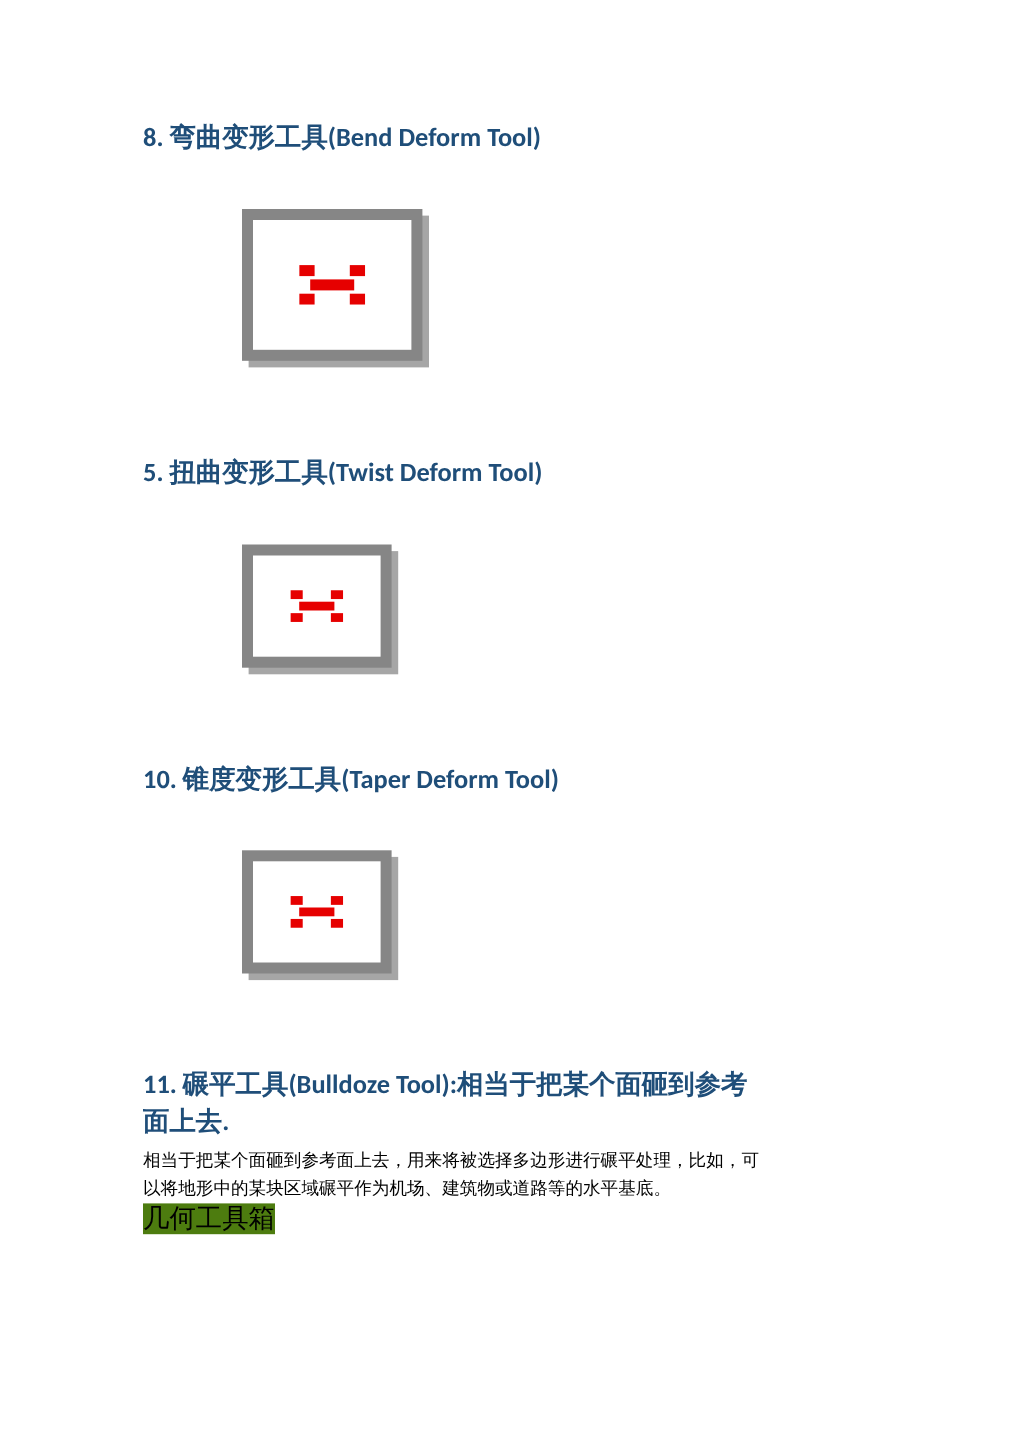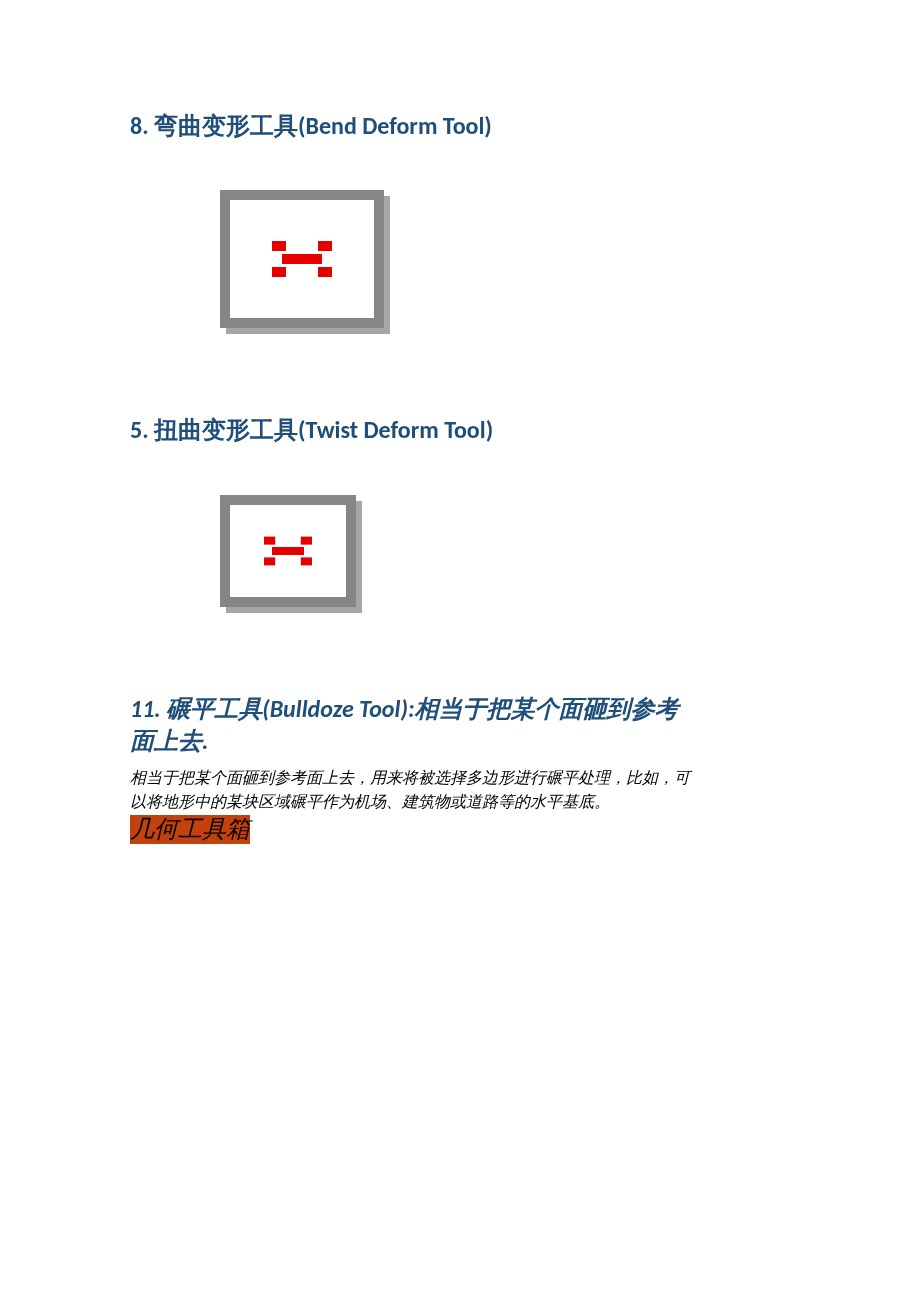--- a/index.html
+++ b/index.html
@@ -14,21 +14,21 @@
   }
   .heading {
     color: #1f4e79;
     font-size: 24px;
     font-weight: 700;
     line-height: 1.35;
     margin-bottom: 48px;
   }
   .heading-tight { margin-bottom: 8px; }
   .section { margin-bottom: 86px; }
-  .section-tight { margin-bottom: 40px; font-style: italic; }
+  .section-tight { margin-bottom: 40px; }
   
   .img-wrap {
     margin-left: 90px;
     display: flex;
   }
   .img-wrap.lg .img-box {
     width: 164px;
     height: 138px;
   }
   .img-wrap.md .img-box {
@@ -53,21 +53,21 @@
     transform: translate(-50%, -50%);
   }
   
   .body-text {
     color: #000000;
     font-size: 16px;
     line-height: 1.55;
   }
   .hl-green {
     display: inline-block;
-    background: #c2410c;
+    background: #4d7c0f;
     color: #000000;
     font-size: 24px;
     line-height: 1.2;
   }
 </style>
 </head>
 <body>
 
 <div class="page">
 
@@ -94,20 +94,34 @@
           <rect x="0" y="0" width="14" height="10" fill="#e60000"></rect>
           <rect x="46" y="0" width="14" height="10" fill="#e60000"></rect>
           <rect x="10" y="13" width="40" height="10" fill="#e60000"></rect>
           <rect x="0" y="26" width="14" height="10" fill="#e60000"></rect>
           <rect x="46" y="26" width="14" height="10" fill="#e60000"></rect>
         </svg>
       </div>
     </div>
   </div>
 
+  <div class="section">
+    <div class="heading">10. 锥度变形工具(Taper Deform Tool)</div>
+    <div class="img-wrap md">
+      <div class="img-box">
+        <svg class="broken-x" width="48" height="30" viewBox="0 0 60 36">
+          <rect x="0" y="0" width="14" height="10" fill="#e60000"></rect>
+          <rect x="46" y="0" width="14" height="10" fill="#e60000"></rect>
+          <rect x="10" y="13" width="40" height="10" fill="#e60000"></rect>
+          <rect x="0" y="26" width="14" height="10" fill="#e60000"></rect>
+          <rect x="46" y="26" width="14" height="10" fill="#e60000"></rect>
+        </svg>
+      </div>
+    </div>
+  </div>
 
   <div class="section-tight">
     <div class="heading heading-tight">11. 碾平工具(Bulldoze Tool):相当于把某个面砸到参考面上去.</div>
     <p class="body-text">相当于把某个面砸到参考面上去，用来将被选择多边形进行碾平处理，比如，可以将地形中的某块区域碾平作为机场、建筑物或道路等的水平基底。</p>
     <span class="hl-green">几何工具箱</span>
   </div>
 
 </div>
 
 </body></html>

